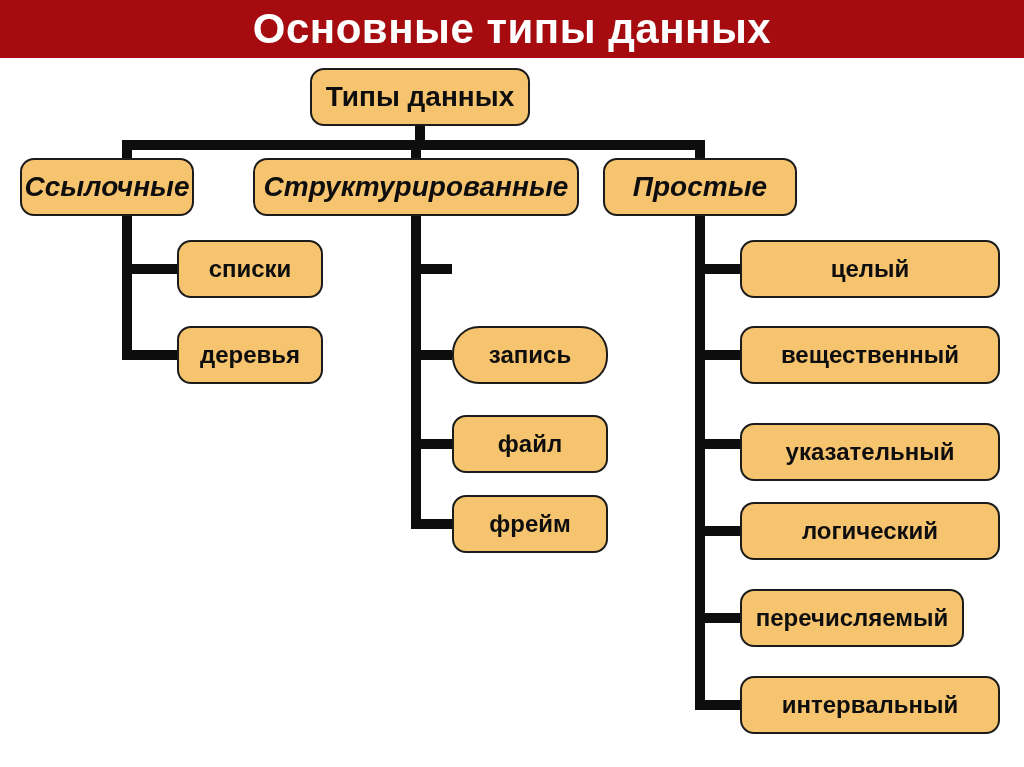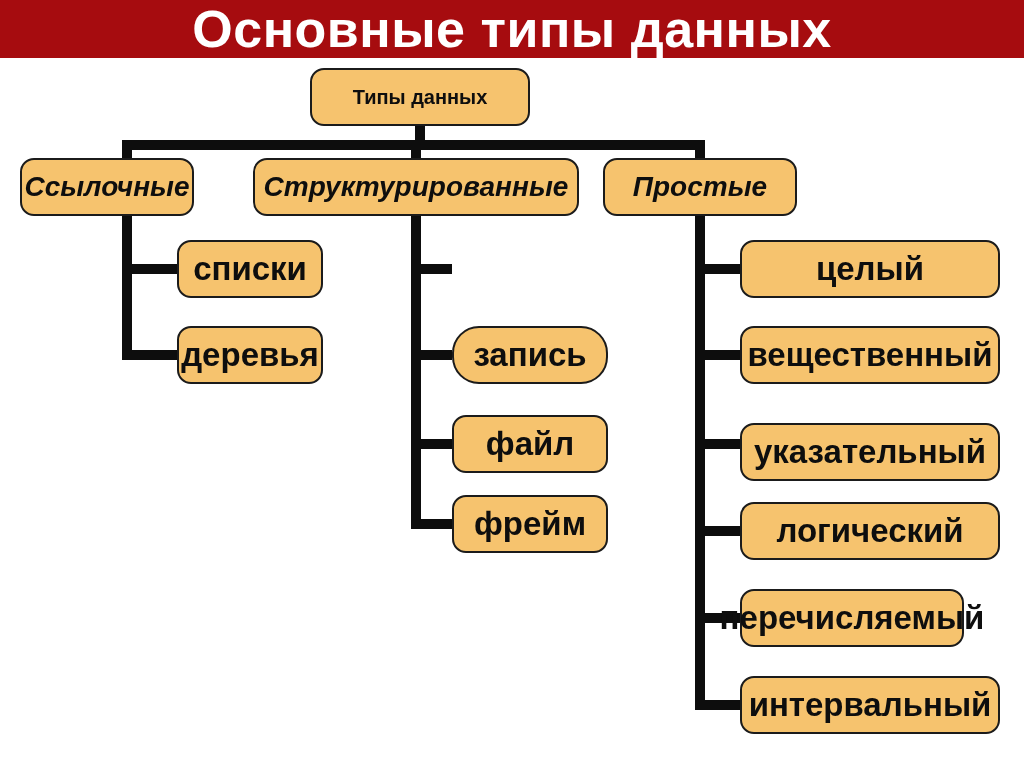--- a/index.html
+++ b/index.html
@@ -8,37 +8,37 @@
     background:#ffffff;
     font-family:"Liberation Sans","DejaVu Sans",sans-serif;
     overflow:hidden;position:relative;
   }
   .banner{
     position:absolute;left:0;top:0;width:1024px;height:58px;
     background:#A60C0F;
     display:flex;align-items:center;justify-content:center;
   }
   .banner .title{
-    color:#ffffff;font-size:52px;font-weight:bold;letter-spacing:0.5px;
+    color:#ffffff;font-size:42px;font-weight:bold;letter-spacing:0.5px;
     white-space:nowrap;
   }
   .canvas{position:absolute;left:0;top:0;width:1024px;height:767px;}
   .node{
     position:absolute;
     background:#F6C36E;
     border:2.5px solid #1b1b1b;
     border-radius:14px;
     box-sizing:border-box;
     display:flex;align-items:center;justify-content:center;
     color:#0e0e0e;font-weight:bold;
     white-space:nowrap;
   }
-  .node.root{font-size:20px;}
+  .node.root{font-size:28px;}
   .node.category{font-size:28px;font-style:italic;}
-  .node.leaf{font-size:33px;}
+  .node.leaf{font-size:24px;}
   .line{position:absolute;background:#0d0d0d;}
 </style>
 </head>
 <body>
 
 <div class="banner">
   <span class="title">Основные типы данных</span>
 </div>
 
 <div class="canvas">

